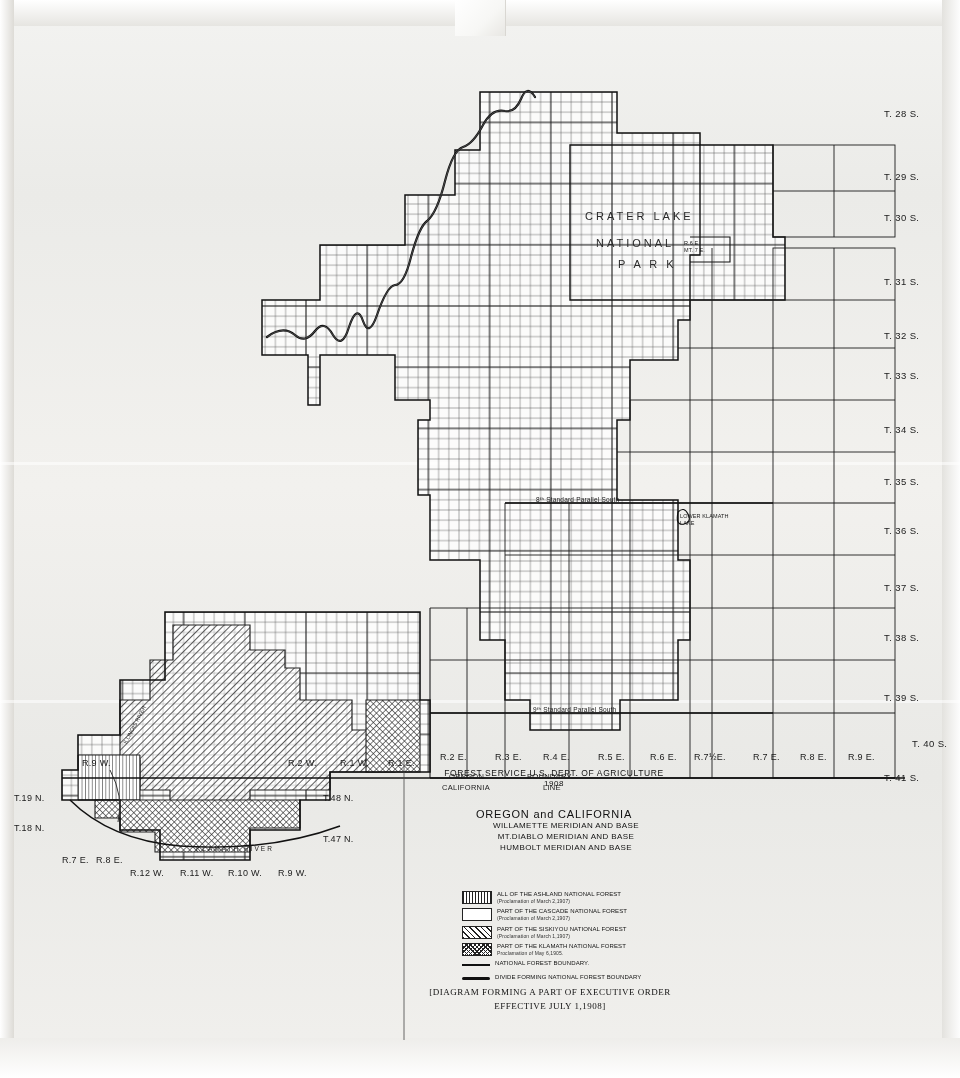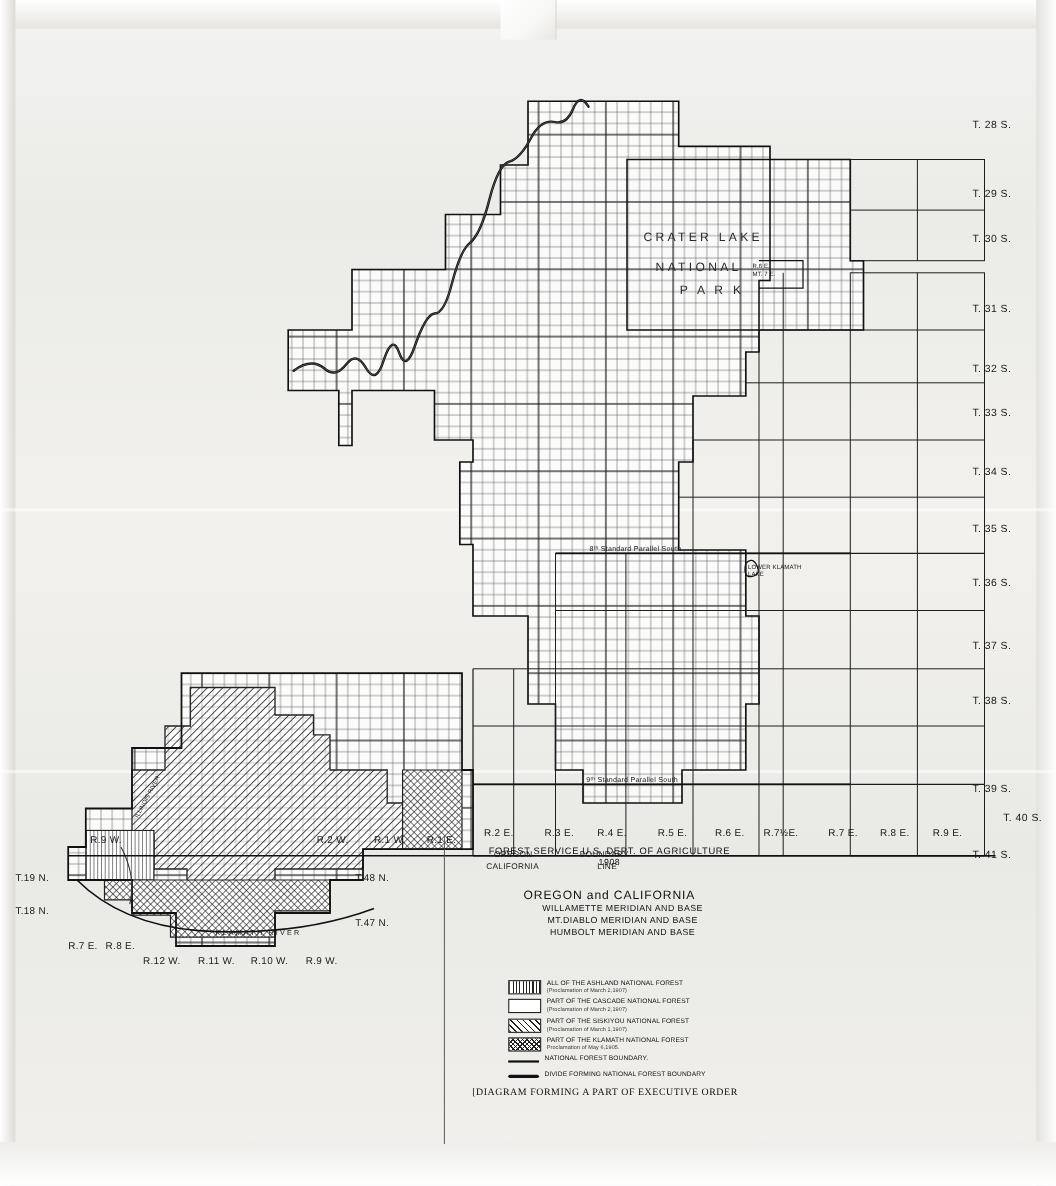--- a/index.html
+++ b/index.html
@@ -268,21 +268,21 @@
 <div class="lbl trow" style="left:884px;top:171px">T. 29 S.</div>
 <div class="lbl trow" style="left:884px;top:212px">T. 30 S.</div>
 <div class="lbl trow" style="left:884px;top:276px">T. 31 S.</div>
 <div class="lbl trow" style="left:884px;top:330px">T. 32 S.</div>
 <div class="lbl trow" style="left:884px;top:370px">T. 33 S.</div>
 <div class="lbl trow" style="left:884px;top:424px">T. 34 S.</div>
 <div class="lbl trow" style="left:884px;top:476px">T. 35 S.</div>
 <div class="lbl trow" style="left:884px;top:525px">T. 36 S.</div>
 <div class="lbl trow" style="left:884px;top:582px">T. 37 S.</div>
 <div class="lbl trow" style="left:884px;top:632px">T. 38 S.</div>
-<div class="lbl trow" style="left:884px;top:712px">T. 39 S.</div>
+<div class="lbl trow" style="left:884px;top:692px">T. 39 S.</div>
 <div class="lbl trow" style="left:912px;top:738px">T. 40 S.</div>
 <div class="lbl trow" style="left:884px;top:772px">T. 41 S.</div>
 
 <div class="lbl rcol" style="left:14px;top:793px">T.19 N.</div>
 <div class="lbl rcol" style="left:14px;top:823px">T.18 N.</div>
 <div class="lbl rcol" style="left:323px;top:793px">T.48 N.</div>
 <div class="lbl rcol" style="left:323px;top:834px">T.47 N.</div>
 
 <div class="lbl rcol" style="left:440px;top:752px">R.2 E.</div>
 <div class="lbl rcol" style="left:495px;top:752px">R.3 E.</div>
@@ -384,13 +384,14 @@
       </div>
     <div class="legtext">
       <span>DIVIDE FORMING NATIONAL FOREST BOUNDARY</span>
     </div>
   </div>
 
 </div>
 
 <div id="footer">
   <div class="fnote">[DIAGRAM FORMING A PART OF EXECUTIVE ORDER</div>
+  <div class="fnote">EFFECTIVE JULY 1,1908]</div>
 </div>
 
 </body></html>

